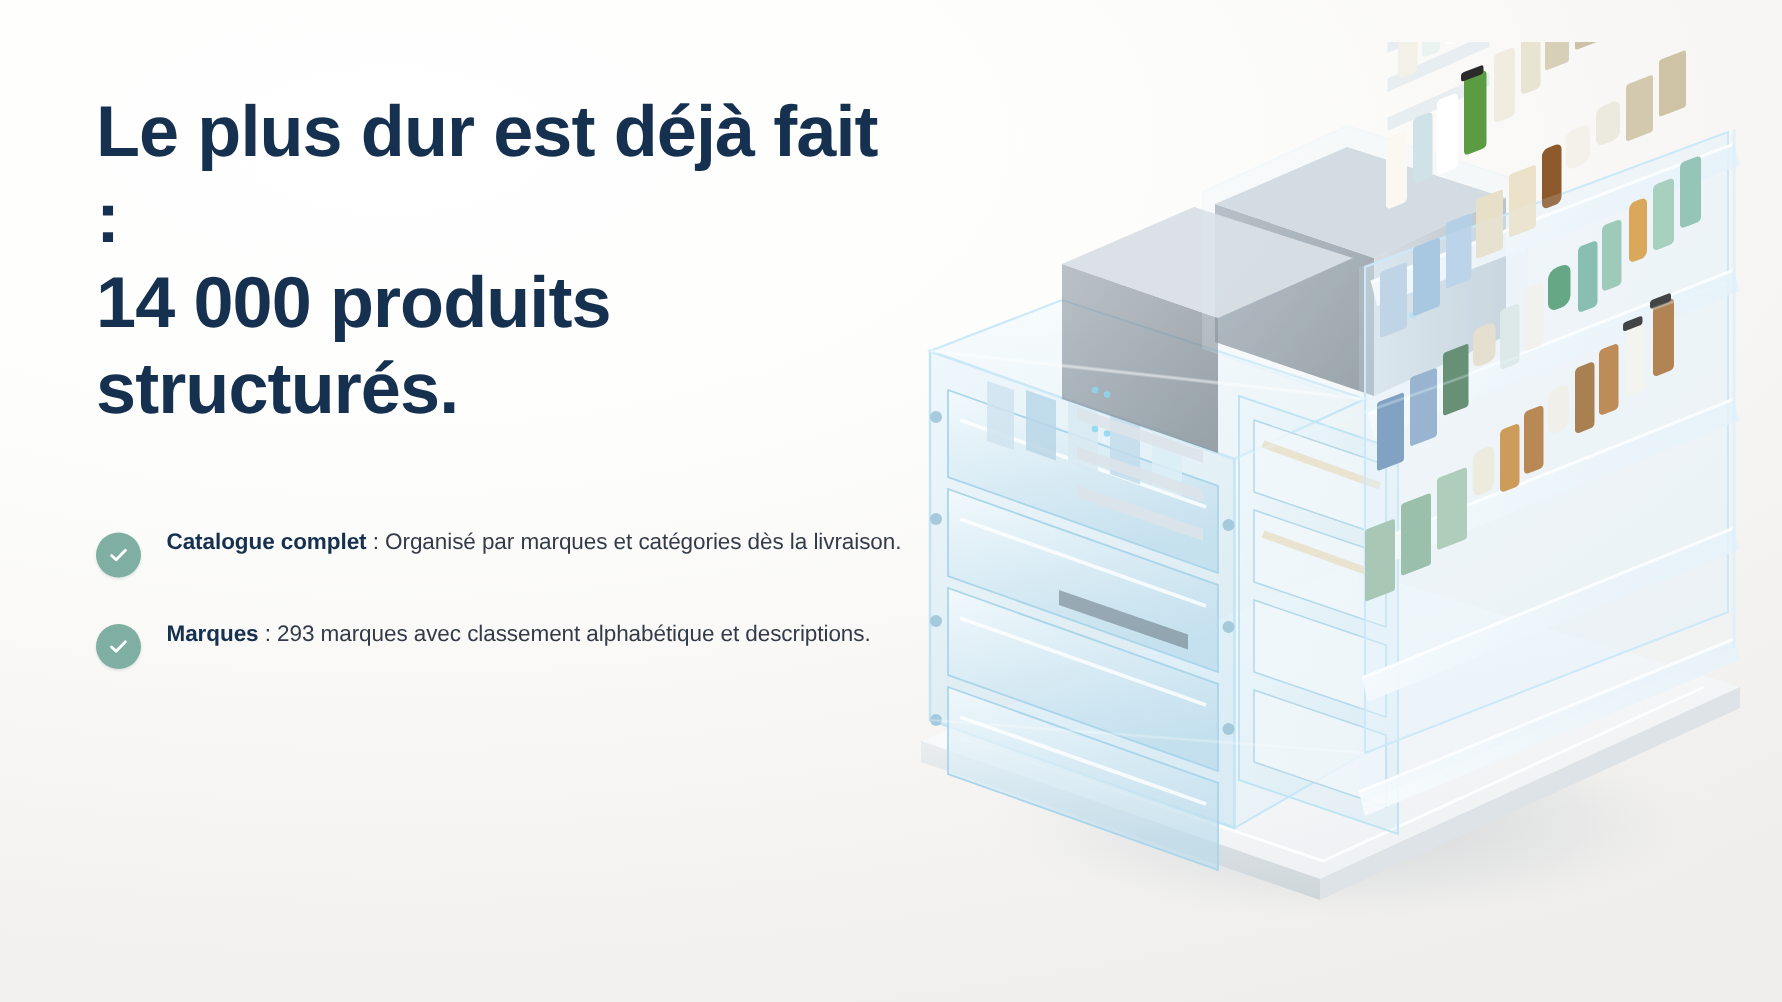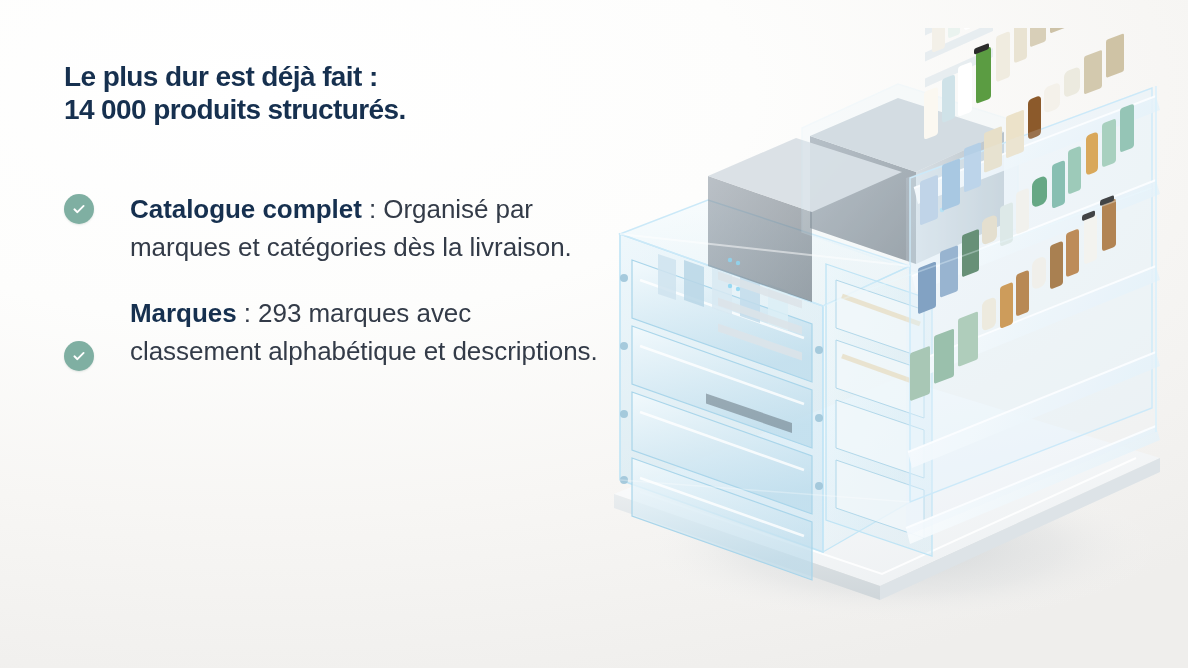--- a/index.html
+++ b/index.html
@@ -10,54 +10,53 @@
     background:
       radial-gradient(115% 95% at 22% 14%, #ffffff 0%, #fdfdfc 36%, #f7f6f4 66%, #efeeec 100%);
     position:relative;
   }
 
   
   .left-col {
     position:absolute; left:64px; top:60px; width:540px;
   }
   .headline {
-    font-size:28px;
+    font-size:48px;
     font-weight:bold;
     line-height:1.19;
     letter-spacing:-0.6px;
     color:#16304f;
     white-space:pre-line;
   }
   .bullets { margin-top:62px; }
   .bullet {
     display:flex;
     align-items:flex-start;
     margin-bottom:26px;
   }
-  .bullet:last-child { margin-bottom:0;align-items:flex-end; }
+  .bullet:last-child { margin-bottom:0; }
 
   .check-badge {
     flex:0 0 auto;
     width:30px; height:30px;
     border-radius:50%;
     background:#7fafa2;
     display:flex; align-items:center; justify-content:center;
     margin-top:5px;
     margin-right:17px;
     box-shadow:0 1px 2px rgba(90,120,110,.18);
   }
   .check-badge svg { display:block; }
 
   .bullet-text {
-    font-size:26px;
+    font-size:15px;
     line-height:1.48;
     color:#333b48;
     letter-spacing:-0.05px;
     padding-top:1px;
-    margin-left:19px;
   }
   .bullet-text .term {
     font-weight:bold;
     color:#16304f;
   }
 
   
   .illustration {
     position:absolute;
     left:580px; top:28px;

